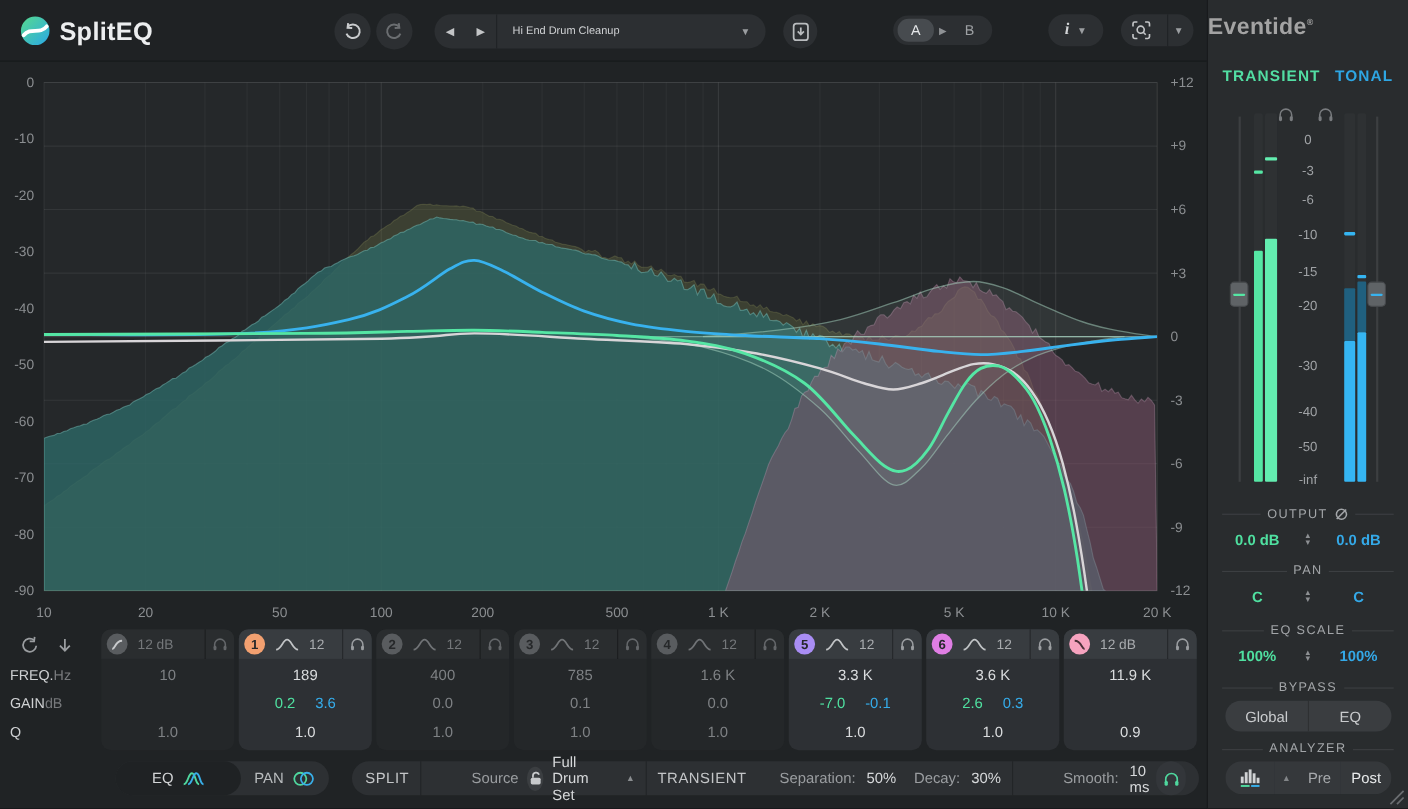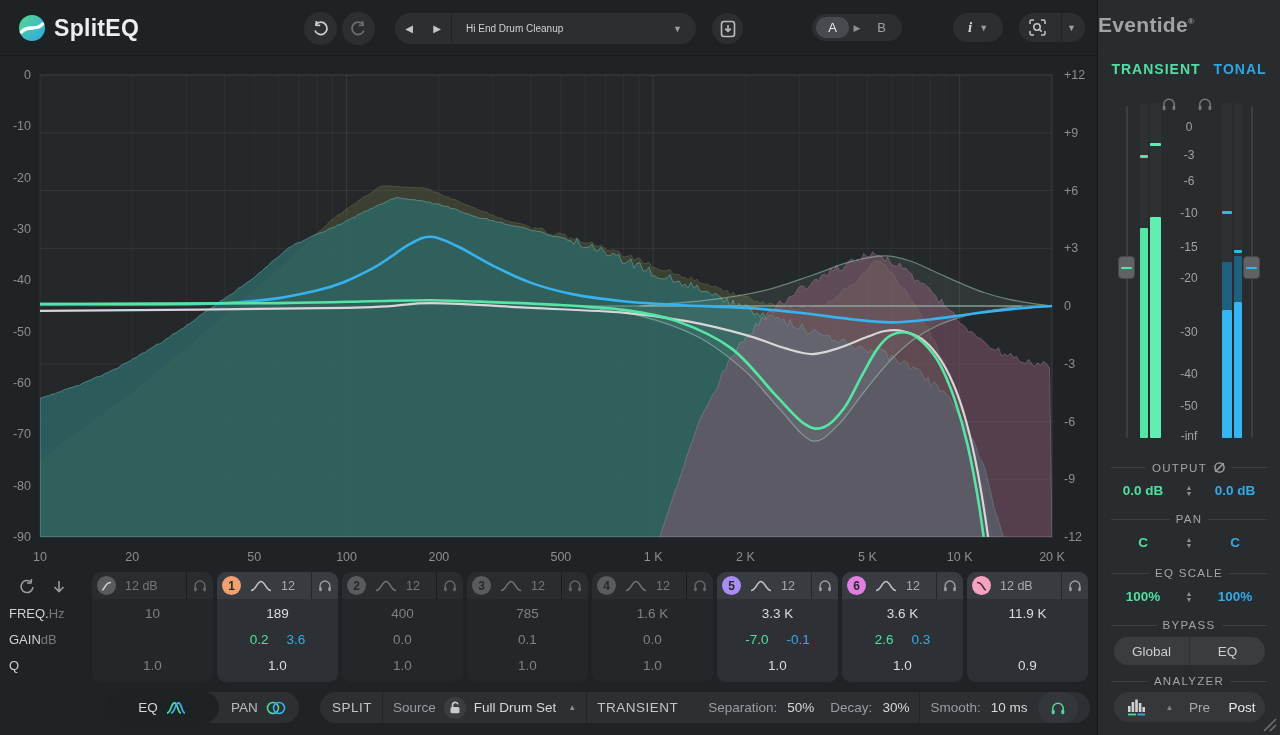--- a/index.html
+++ b/index.html
@@ -78,21 +78,21 @@
   .grow{display:flex;justify-content:center;gap:18px;}
   .gt{color:#4fe0a0;} .gn{color:#35abe9;}
   
   .bottombar{position:absolute;left:0;top:686px;width:1097px;height:49px;}
   .bgroup{position:absolute;top:6px;height:31px;background:#2d3033;border-radius:16px;display:flex;align-items:center;font-size:13.5px;}
   .eqpan{left:105px;width:194px;}
   .eqseg{width:114px;height:31px;border-radius:16px;background:#1f2224;display:flex;align-items:center;justify-content:center;gap:8px;color:#d4d6d8;}
   .panseg{flex:1;display:flex;align-items:center;justify-content:center;gap:7px;color:#b9bcbe;}
   .splitbar{left:320px;width:770px;padding:0 12px;}
   .sb-div{width:1px;height:31px;background:#222527;margin:0 10px;}
-  .sb-lbl{color:#9a9da0;} .sb-val{color:#d6d8da;} .sb-strong{color:#c3c5c7;letter-spacing:0.5px;}
+  .sb-lbl{color:#9a9da0;margin-left:36px;} .sb-val{color:#d6d8da;} .sb-strong{color:#c3c5c7;letter-spacing:0.5px;}
   .lockc{width:22px;height:22px;border-radius:50%;background:#3b3e41;display:flex;align-items:center;justify-content:center;margin:0 8px;}
   .hpbtn{margin-left:auto;width:40px;height:31px;border-radius:16px;background:#33363a;display:flex;align-items:center;justify-content:center;}
 </style>
 </head>
 <body>
 
 <div class="app">
 
   <div class="topbar">
     <div class="logo">

